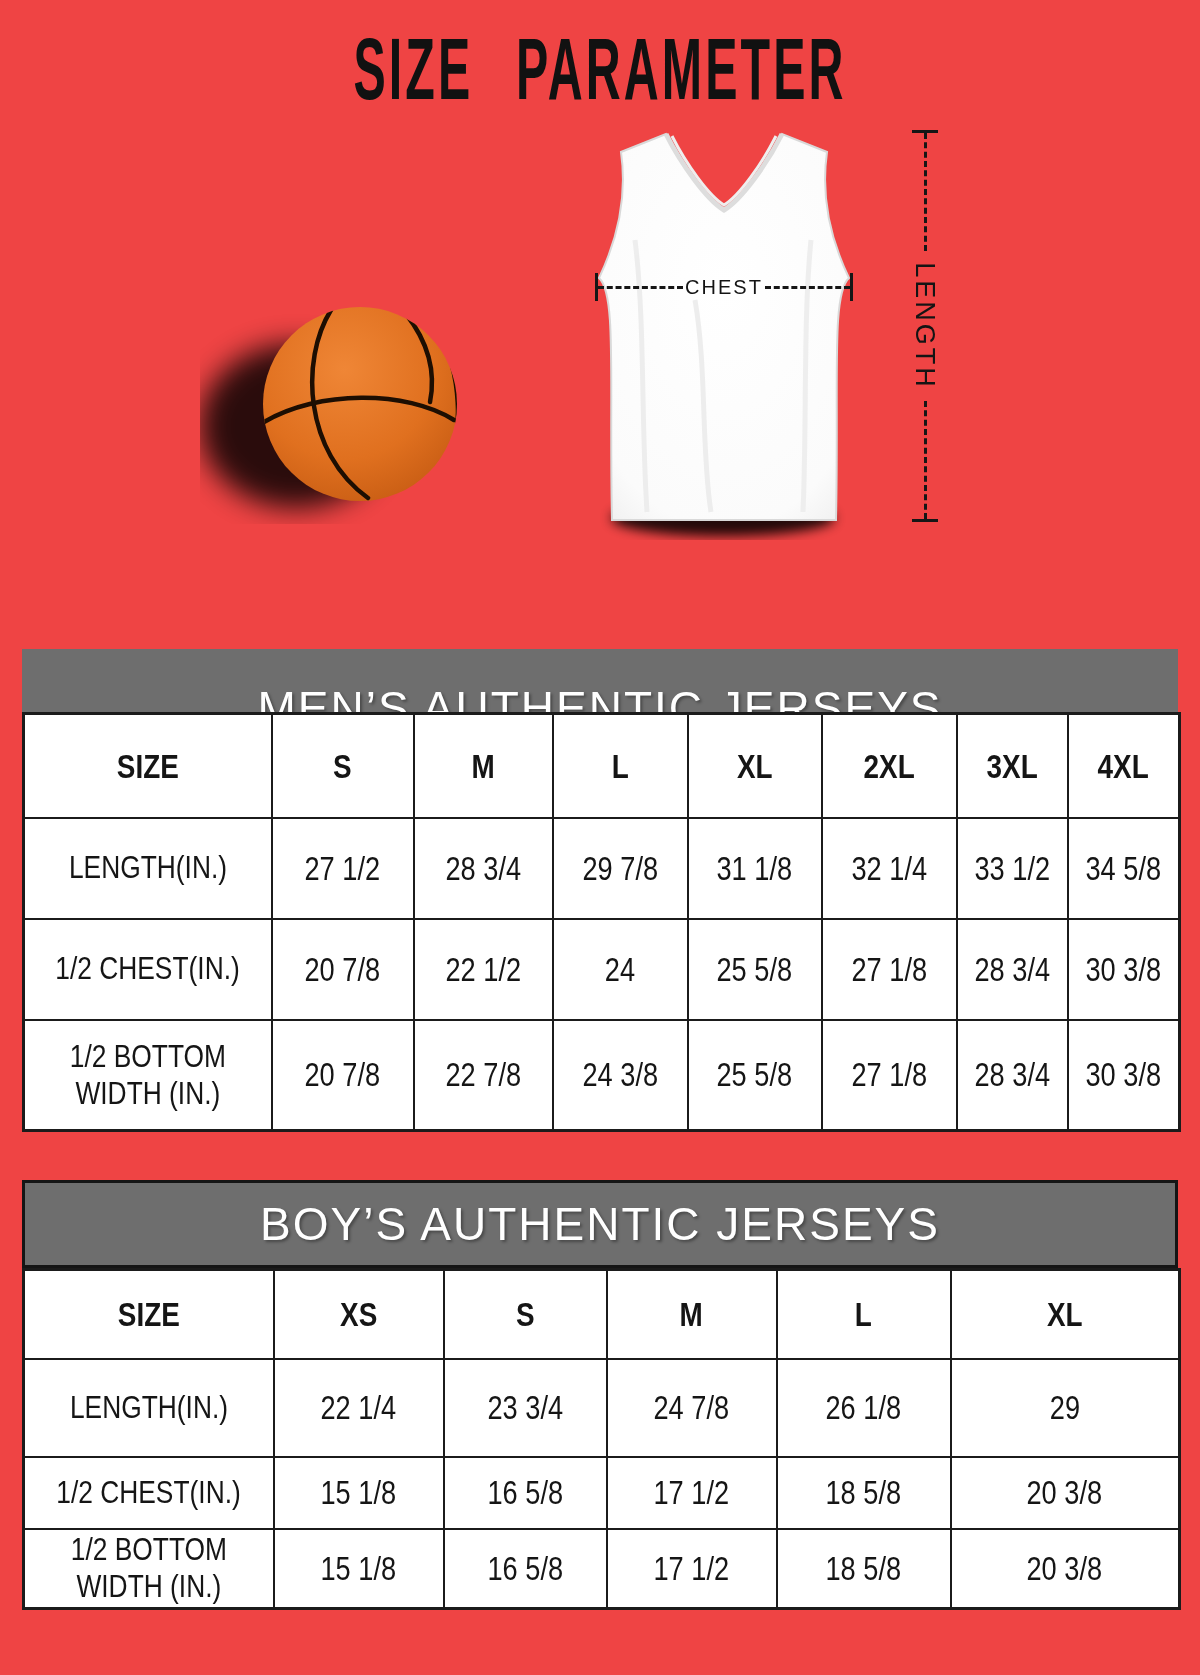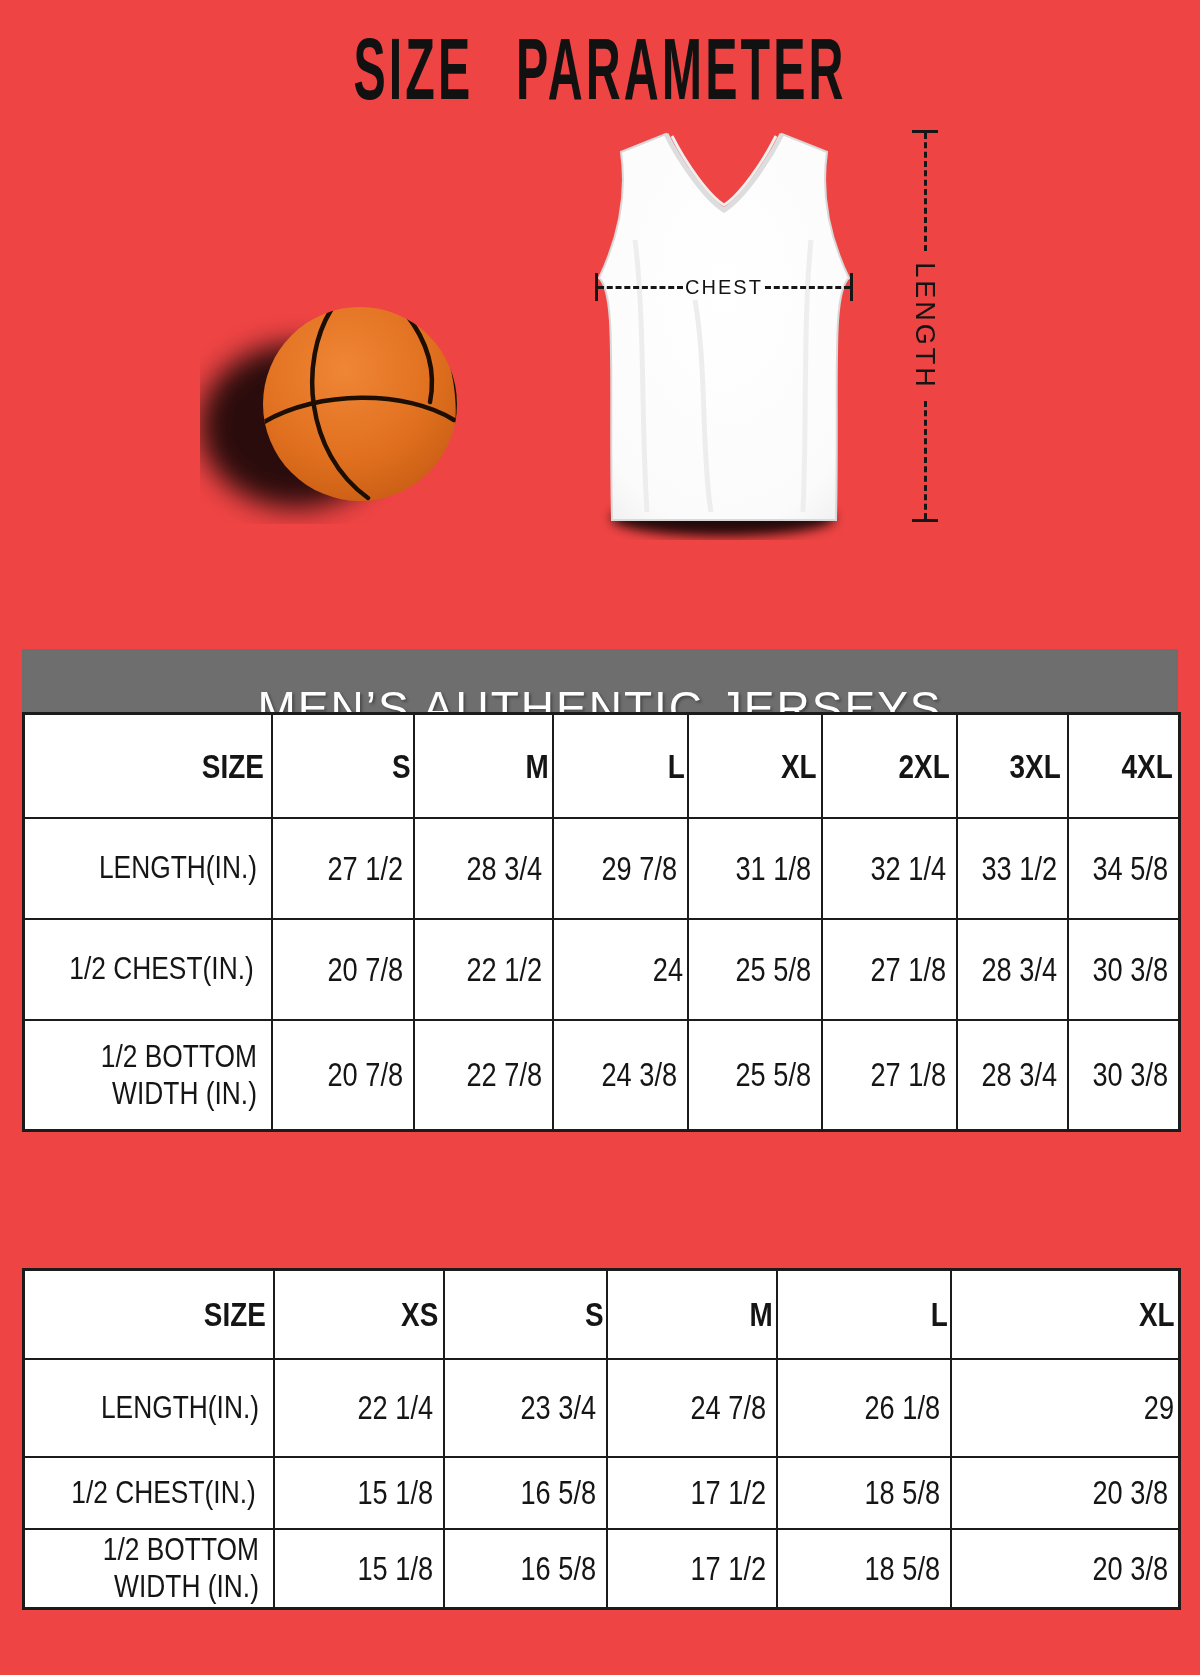--- a/index.html
+++ b/index.html
@@ -49,21 +49,21 @@
   .banner.men{top:602px;height:118px;margin-top:47px;}
   .banner.boys{top:1180px;height:88px;border:3px solid #151515;}
   
   table.size-table{
     position:absolute;left:22px;width:1156px;border-collapse:collapse;
     table-layout:fixed;border:3px solid #1b1b1b;background:#fff;
   }
   table.men-table{top:712px;}
   table.boys-table{top:1268px;}
   .size-table td{
-    border:2px solid #1b1b1b;text-align:right;vertical-align:middle;padding:0;
+    border:2px solid #1b1b1b;text-align:center;vertical-align:middle;padding:0;
     overflow:hidden;
   }
   .hcell{font-size:37px;font-weight:bold;}
   .hcell .cv{transform:scaleX(0.82);}
   .cv{display:inline-block;white-space:nowrap;transform:scaleX(0.8);font-size:34px;}
   .cl{display:inline-block;transform:scaleX(0.85);font-size:31px;white-space:pre-line;line-height:1.2;}
 </style>
 </head>
 <body>
 
@@ -193,20 +193,21 @@
       <td><span class="cv">22 7/8</span></td>
       <td><span class="cv">24 3/8</span></td>
       <td><span class="cv">25 5/8</span></td>
       <td><span class="cv">27 1/8</span></td>
       <td><span class="cv">28 3/4</span></td>
       <td><span class="cv">30 3/8</span></td>
     </tr>
   </tbody>
     </table>
 
+  <div class="banner boys">BOY’S AUTHENTIC JERSEYS</div>
 
   <table class="size-table boys-table">
     <colgroup>
       <col style="width:250px">
         <col style="width:170px">
         <col style="width:163px">
       <col style="width:170px">
         <col style="width:174px">
         <col style="width:229px">
     </colgroup>

